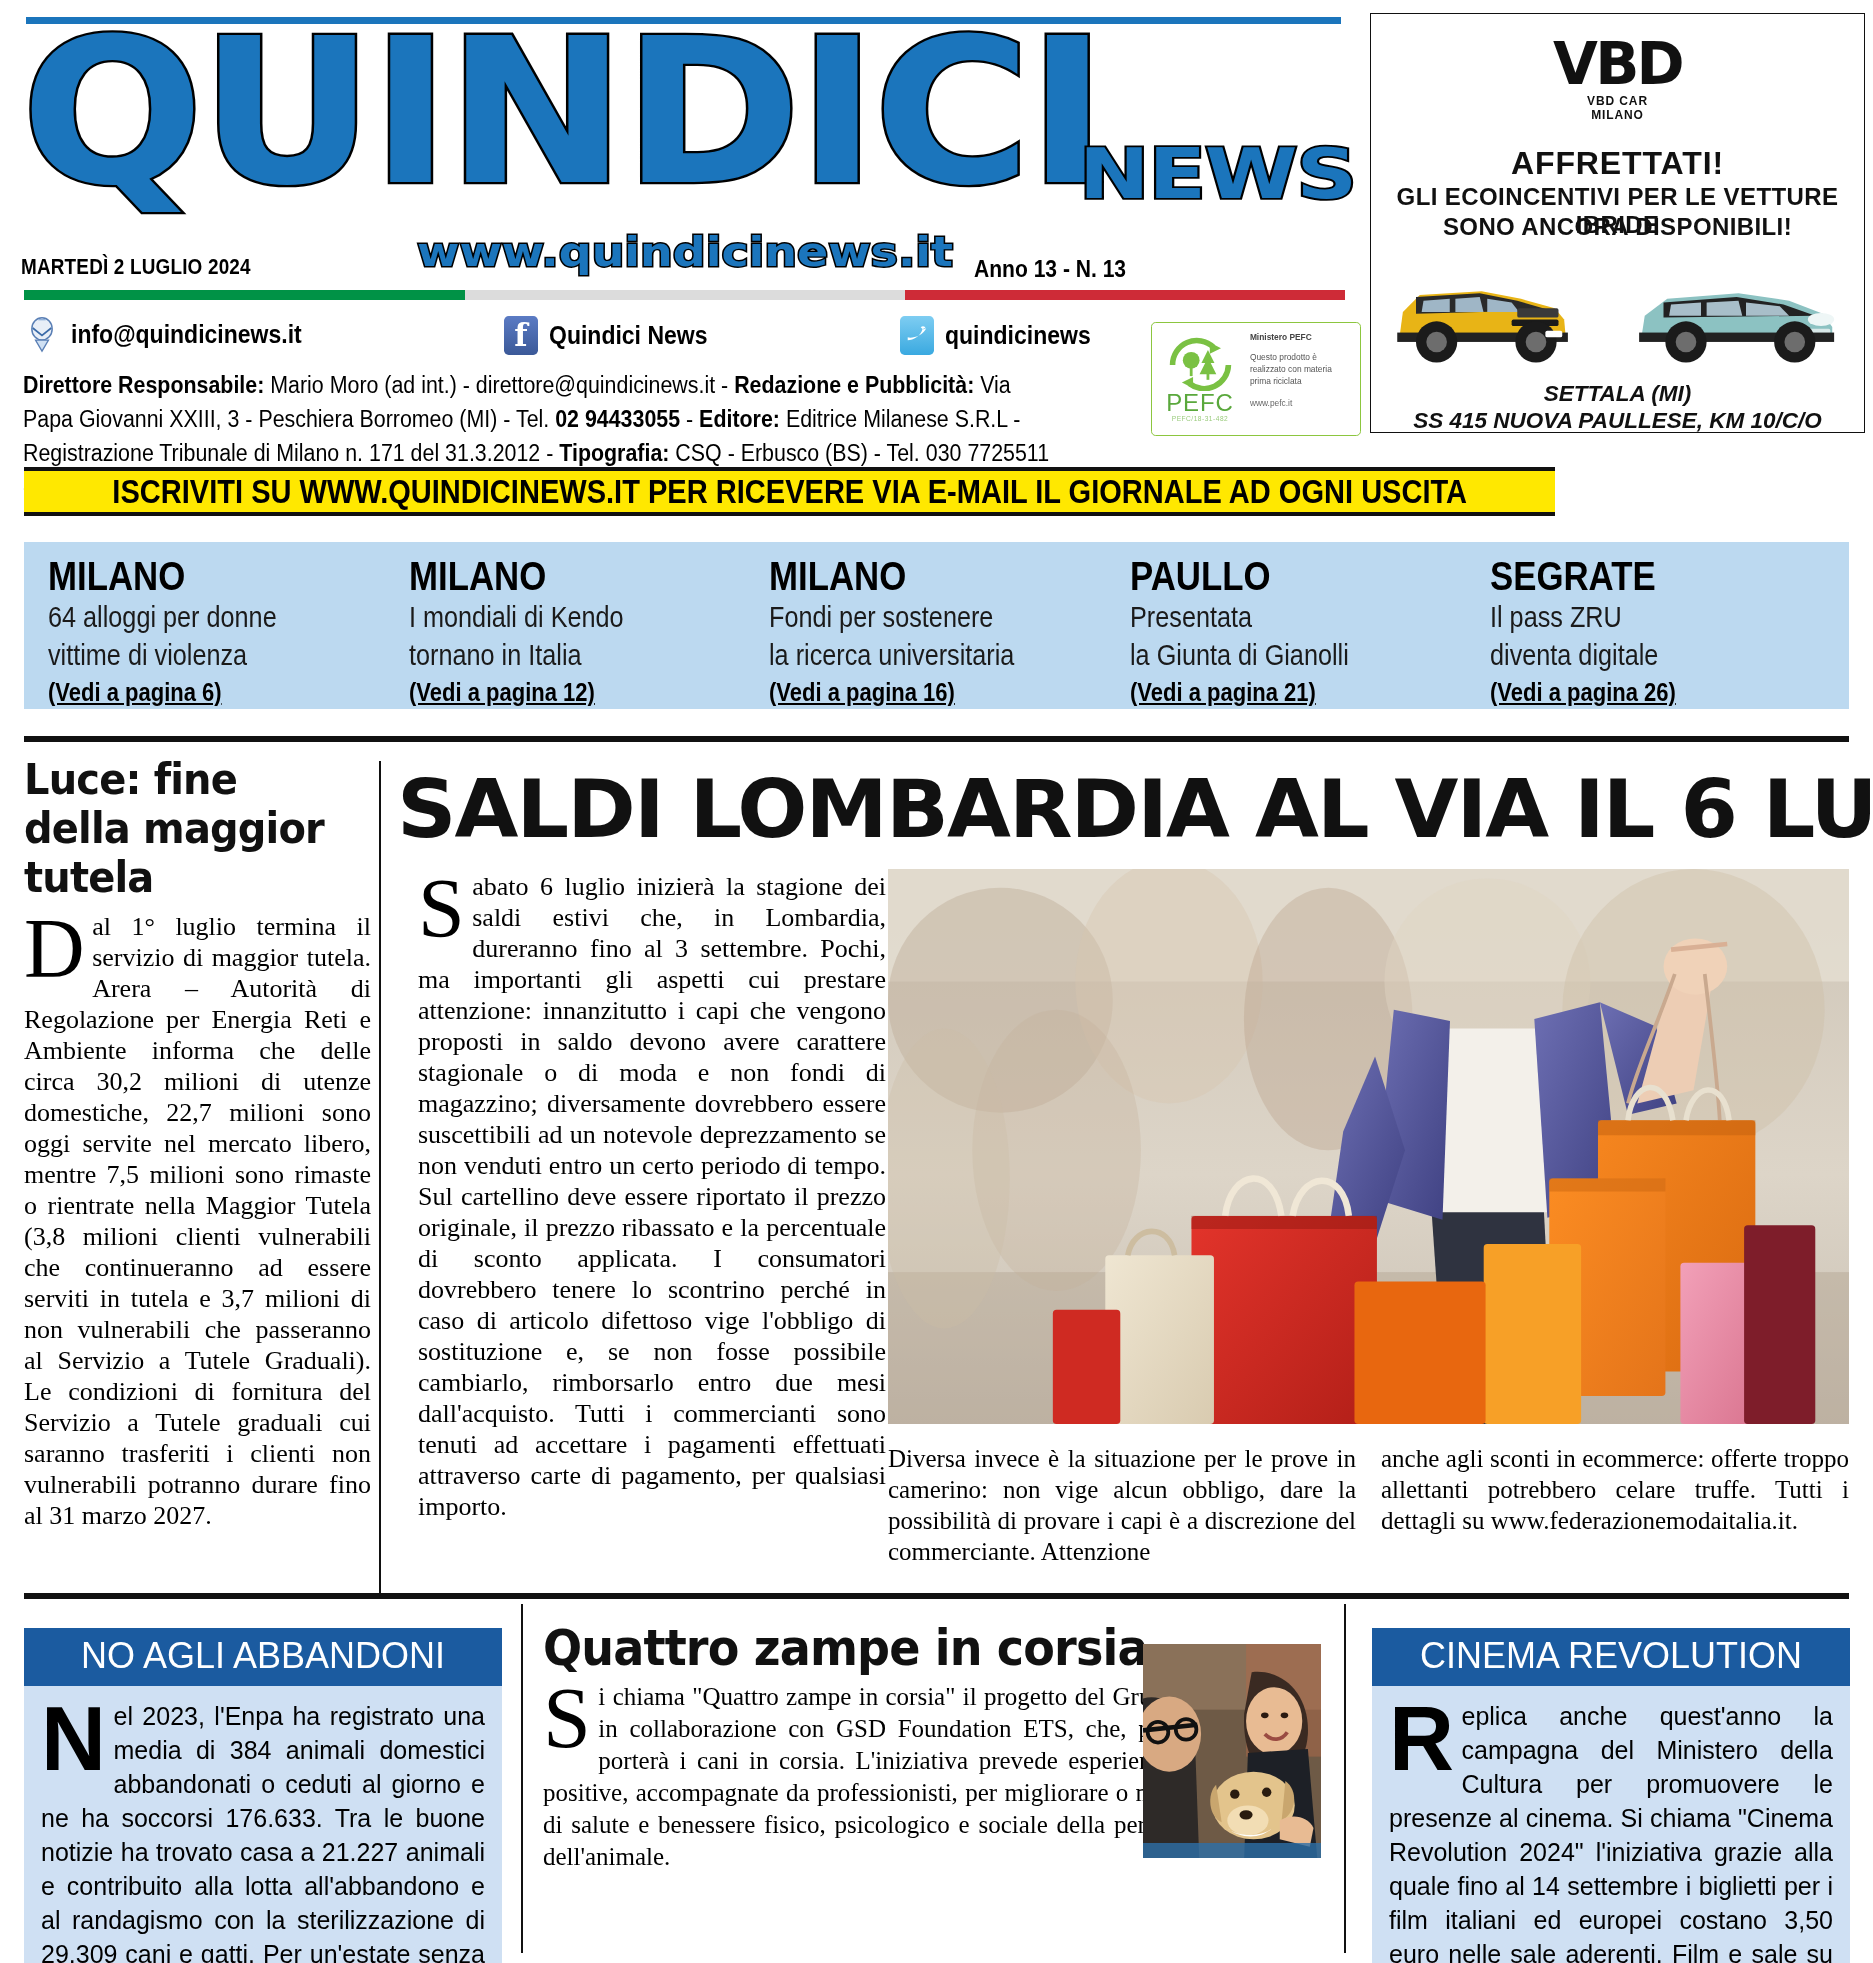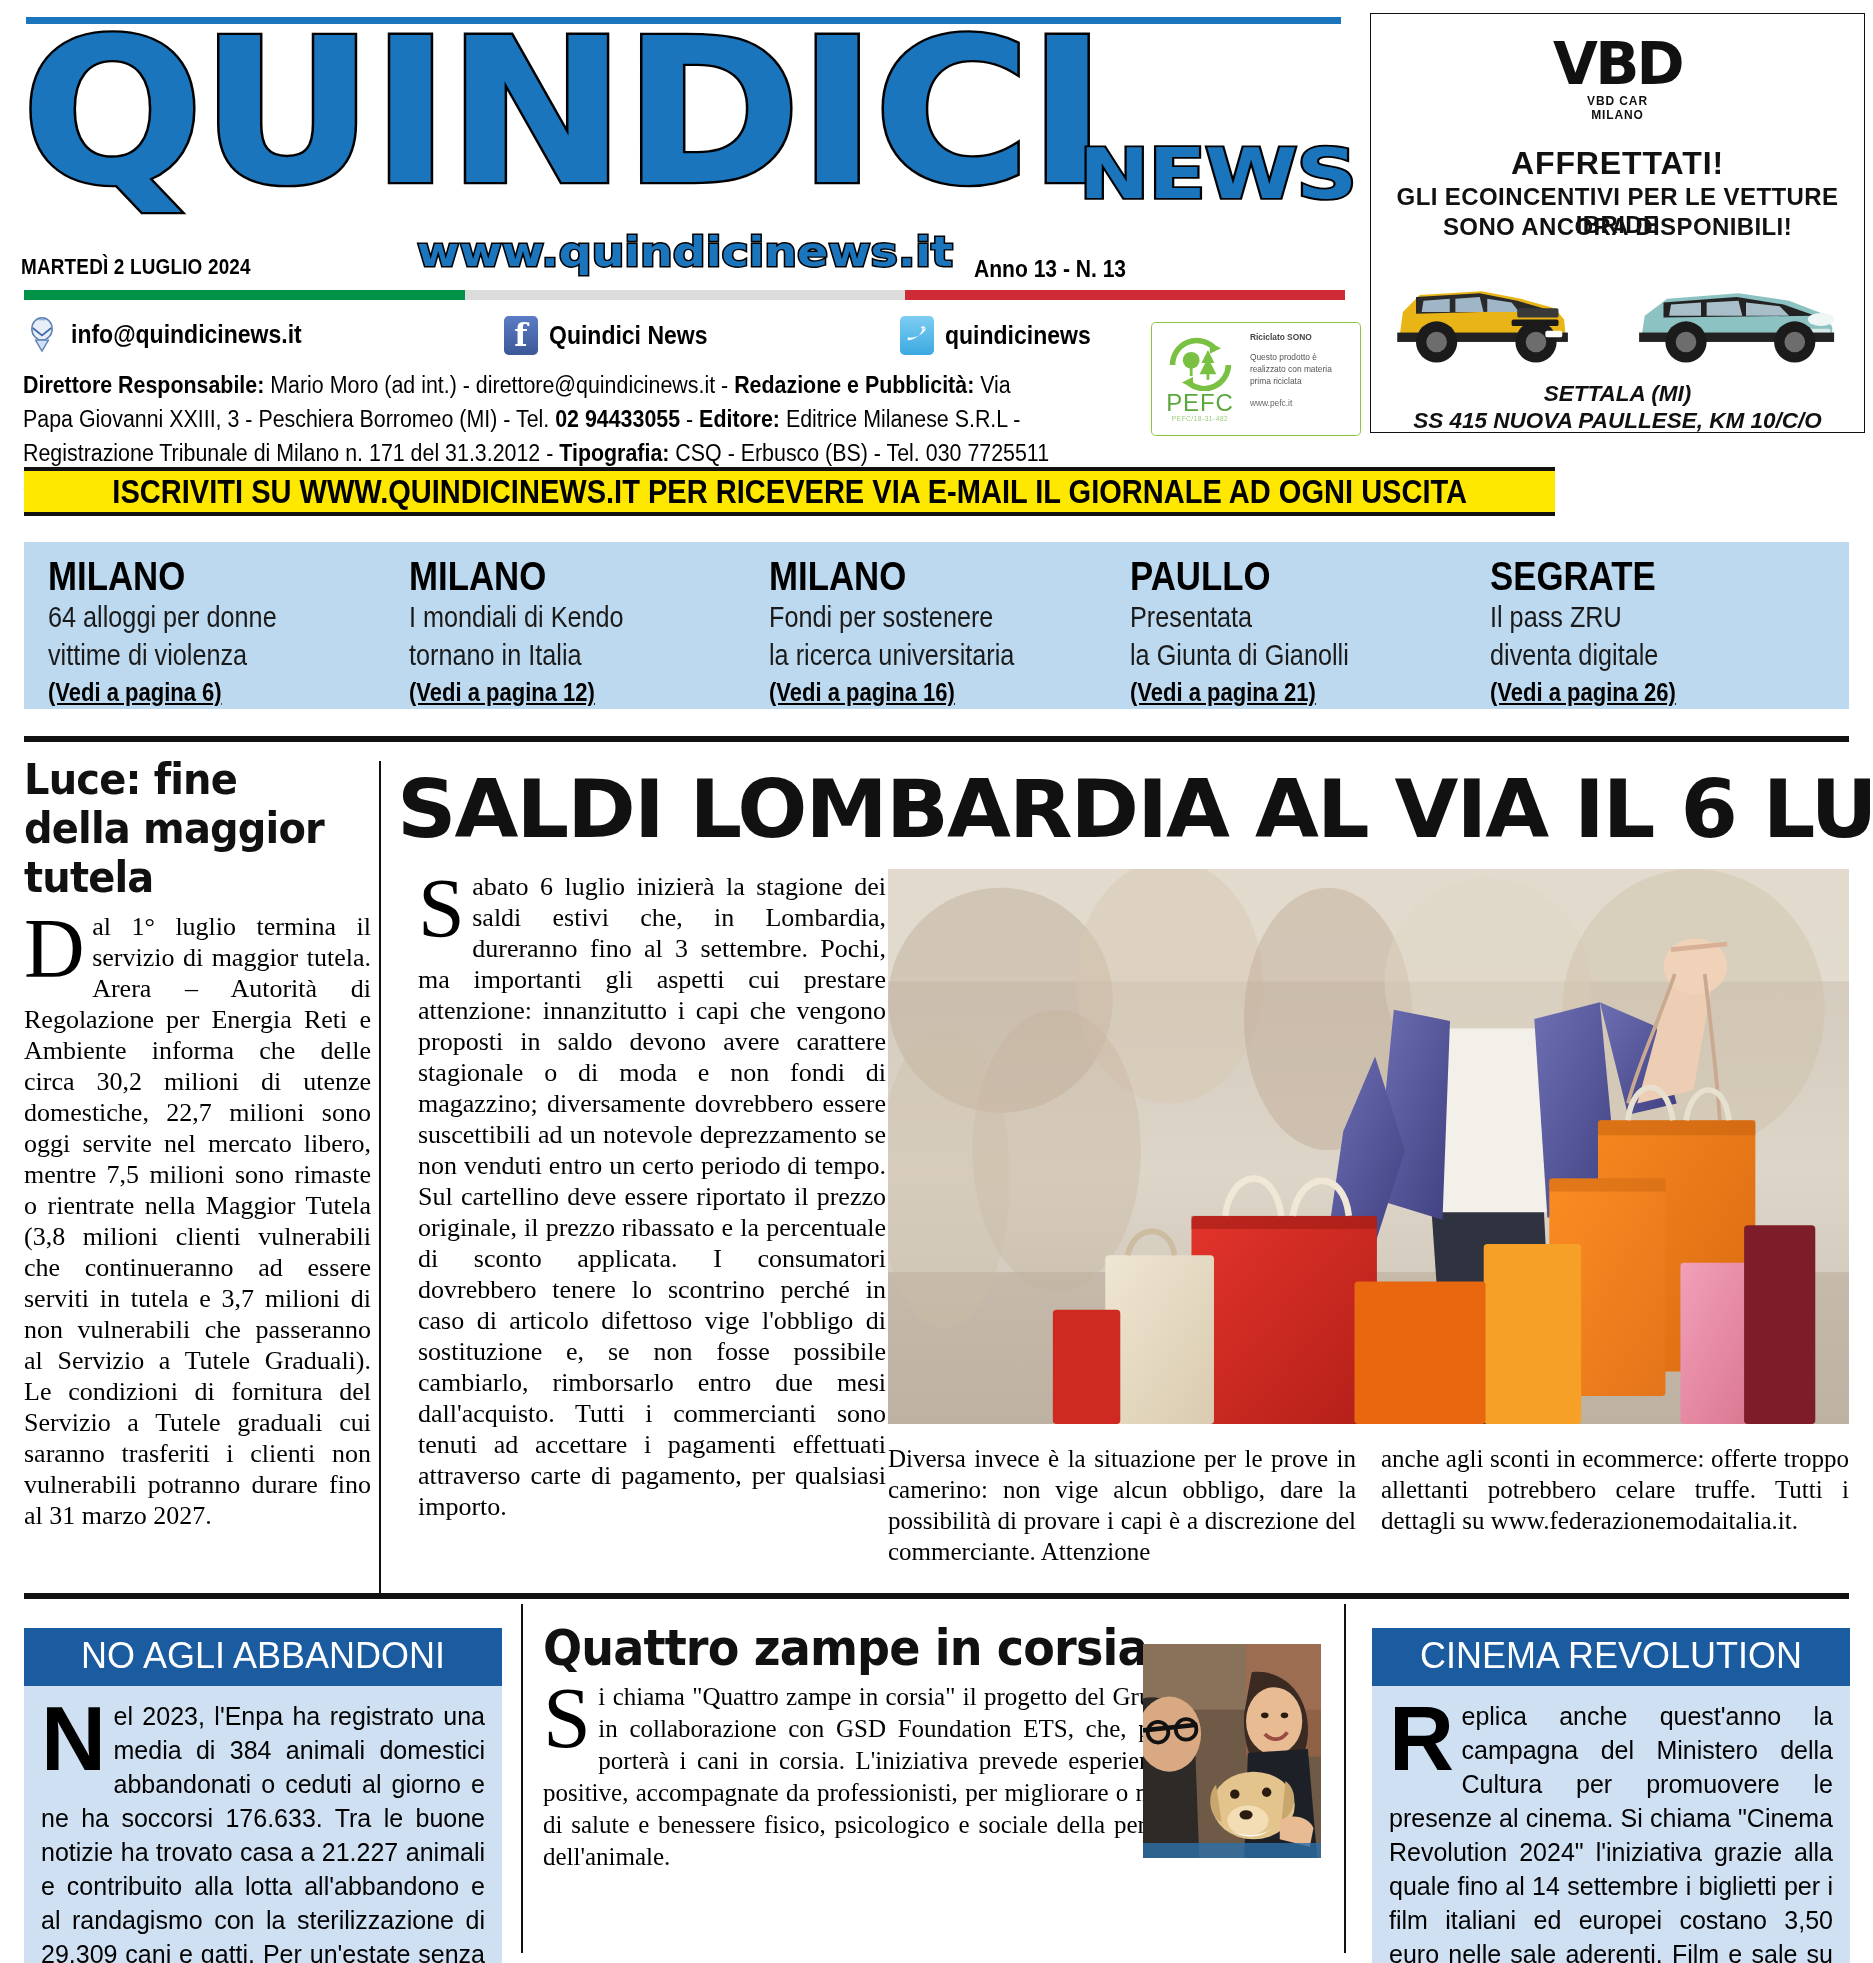--- a/index.html
+++ b/index.html
@@ -307,21 +307,21 @@
           <rect x="24.5" y="30" width="3" height="12" fill="#7ac143"></rect>
           <path d="M44 14 L51 28 L37 28 Z" fill="#7ac143"></path>
           <path d="M44 22 L53 40 L35 40 Z" fill="#7ac143"></path>
           <rect x="42.5" y="38" width="3" height="8" fill="#7ac143"></rect>
         </svg>
       </span>
       <span class="pefc-word">PEFC</span>
       <span class="pefc-sub">PEFC/18-31-482</span>
     </div>
     <div class="pefc-right">
-      <div class="t">Riciclato SONO</div>
+      <div class="t">Ministero PEFC</div>
       <div>Questo prodotto è realizzato con materia prima riciclata</div>
       <div class="u">www.pefc.it</div>
     </div>
   </div>
 
   <div class="carad">
     <div class="vbd-logo">
       <div class="vbd-mark">VBD</div>
       <div class="vbd-sub1">VBD CAR</div>
       <div class="vbd-sub2">MILANO</div>

